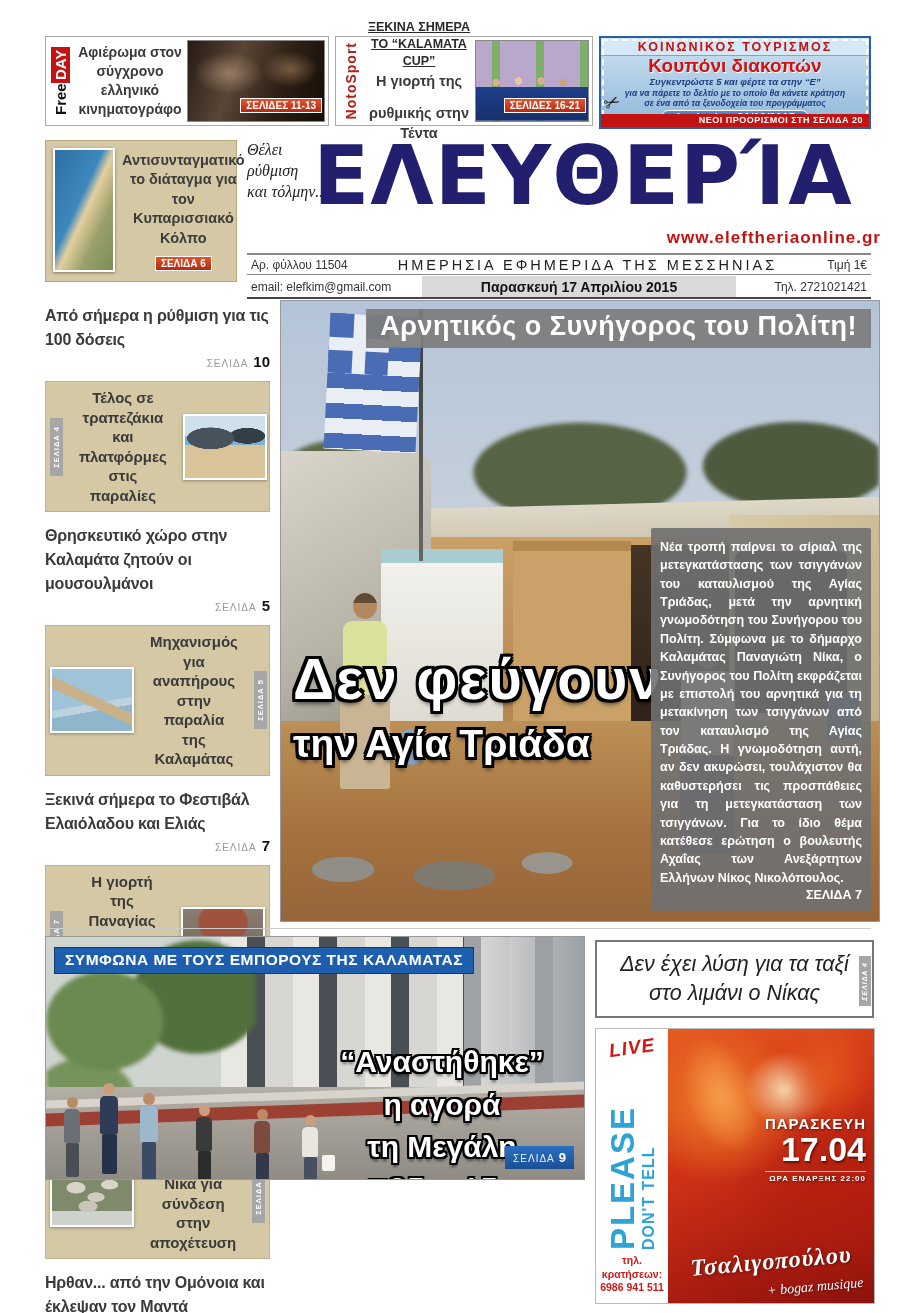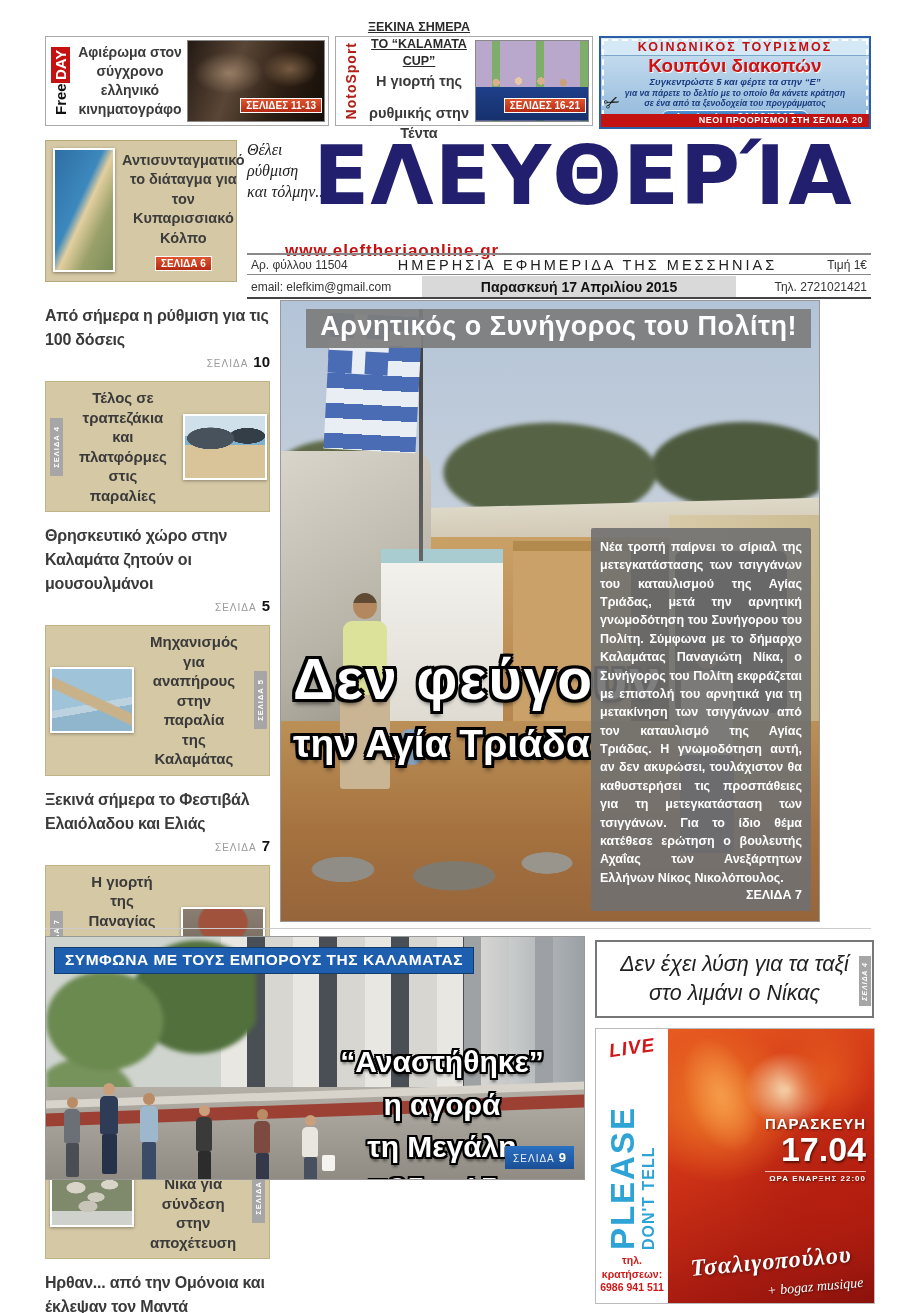--- a/index.html
+++ b/index.html
@@ -46,21 +46,21 @@
   
   .masthead { position:absolute; left:45px; top:136px; width:826px; height:152px; }
   .lead-box { position:absolute; left:0; top:4px; width:192px; height:142px; background:#d5c8a4; border:1px solid #b8a87e; display:flex; padding:7px; gap:7px; }
   .lead-photo { width:62px; height:124px; border:2px solid #fff; box-shadow:0 1px 3px rgba(0,0,0,.4); flex:none;
       background:linear-gradient(115deg,#2e6fa3 0%,#3c88bd 42%,#e3cf9f 52%,#9aa06a 72%,#7b8d57 100%); }
   .lead-right { flex:1; display:flex; flex-direction:column; align-items:center; justify-content:center; gap:8px; text-align:center; }
   .lead-text { font-weight:bold; font-size:14.5px; color:#3c3c3c; line-height:1.35; }
   .lead-badge { position:static; }
   .motto { position:absolute; left:202px; top:4px; font-family:"Liberation Serif", serif; font-style:italic; font-size:16px; color:#222; line-height:1.3; }
   .logo { position:absolute; left:240px; right:-10px; top:-8px; text-align:center; font-size:82px; font-weight:bold; color:#221f6e; text-transform:uppercase; letter-spacing:1px; font-family:"DejaVu Sans", sans-serif; }
-  .website { position:absolute; left:240px; right:-10px; top:92px; text-align:left; color:#c41212; font-weight:bold; font-size:17px; letter-spacing:1px;margin-top:13px; }
+  .website { position:absolute; left:240px; right:-10px; top:92px; text-align:right; color:#c41212; font-weight:bold; font-size:17px; letter-spacing:1px; }
   .mh-row1 { position:absolute; left:202px; right:0; top:117px; height:22px; border-top:2px solid #888; border-bottom:1px solid #888; display:flex; align-items:center; justify-content:space-between; font-size:12px; color:#333; padding:0 4px; }
   .mh-subtitle { font-size:14.5px; letter-spacing:3px; color:#222; }
   .mh-row2 { position:absolute; left:202px; right:0; top:140px; height:23px; border-bottom:2px solid #444; display:flex; align-items:stretch; font-size:12px; color:#333; }
   .mh-email { width:175px; display:flex; align-items:center; padding-left:4px; }
   .mh-date { flex:1; background:#d9d9d9; display:flex; align-items:center; justify-content:center; font-weight:bold; font-size:14px; color:#111; }
   .mh-phone { width:135px; display:flex; align-items:center; justify-content:flex-end; padding-right:4px; }
 
   
   .sidebar { position:absolute; left:45px; top:296px; width:225px; }
   .sb-text { margin:8px 0 10px; }
@@ -87,21 +87,21 @@
       radial-gradient(26px 22px at 50% 22%, #a0523c 90%, transparent),
       linear-gradient(#8a7d72,#6e6257); }
   .ph-village { background:
       radial-gradient(10px 6px at 30% 40%, #d8d5c8 90%, transparent),
       radial-gradient(9px 5px at 55% 55%, #cfccc0 90%, transparent),
       radial-gradient(9px 5px at 72% 35%, #d8d5c8 90%, transparent),
       radial-gradient(10px 6px at 45% 70%, #c8c5b8 90%, transparent),
       linear-gradient(#7f8a6c 0 78%, #cfd2cc 78% 100%); }
 
   
-  .main-photo { position:absolute; left:280px; top:300px; width:540px; height:622px; border:1px solid #999; overflow:hidden; background:#c2cedd; }
+  .main-photo { position:absolute; left:280px; top:300px; width:600px; height:622px; border:1px solid #999; overflow:hidden; background:#c2cedd; }
   .mp-sky { position:absolute; left:0; top:0; right:0; height:300px; background:linear-gradient(#b4c4d8,#ccd4dc); }
   .mp-trees { position:absolute; left:0; top:100px; width:100%; height:130px; filter:blur(2px); background:
       radial-gradient(90px 55px at 10% 60%, #5e6a48 70%, transparent 72%),
       radial-gradient(150px 70px at 50% 55%, #566344 70%, transparent 72%),
       radial-gradient(130px 62px at 86% 50%, #4d5a3e 70%, transparent 72%); }
   .mp-roof { position:absolute; left:60px; top:203px; right:0; height:40px; background:linear-gradient(#ded8c8,#cfc6b0); transform:skewY(-1.5deg); }
   .mp-wall { position:absolute; left:90px; top:236px; right:0; height:192px; background:linear-gradient(#c9a066,#b5854e); }
   .mp-tarp-left { position:absolute; left:0; top:150px; width:150px; height:286px; background:linear-gradient(150deg,#d9d5cb,#b7b3a7 60%,#8f8c80); border-radius:0 18px 8px 0; }
   .mp-white-door { position:absolute; left:100px; top:248px; width:122px; height:188px; background:linear-gradient(#f2f1ec,#ddd9d0); border-top:14px solid #a9ccd0; }
   .mp-plywood { position:absolute; left:232px; top:240px; width:118px; height:196px; background:#caa269; border-top:10px solid #b28a4e; }

